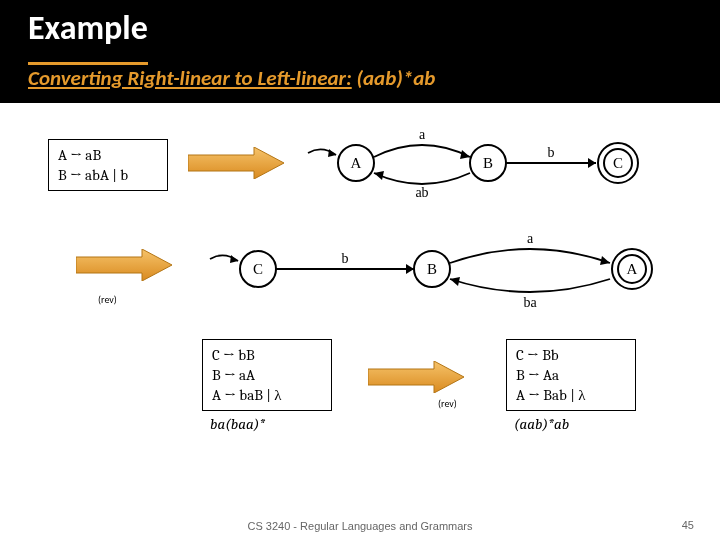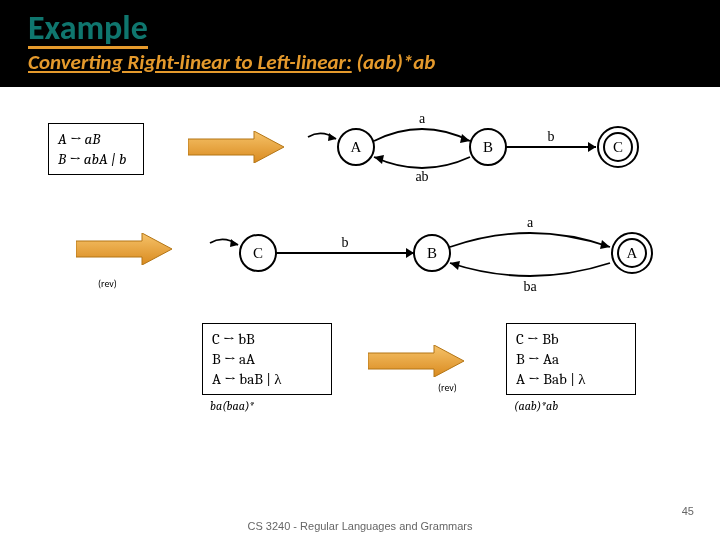--- a/index.html
+++ b/index.html
@@ -10,26 +10,26 @@
     background: #fff;
     font-family: "Calibri", "Segoe UI", sans-serif;
     position: relative;
     overflow: hidden;
   }
   .header {
     background: #000;
     padding: 10px 28px 12px 28px;
   }
   .title {
-    color: #0f766e;
+    color: #ffffff;
     font-weight: 700;
     font-size: 34px;
     border-bottom: 3px solid #e59a2c;
     display: inline-block;
-    padding-bottom: 0px;
+    padding-bottom: 16px;
     line-height: 1.05;
   }
   .subtitle {
     color: #e59a2c;
     font-style: italic;
     font-weight: 700;
     font-size: 21px;
   }
   .subtitle .underlined { text-decoration: underline; }
   .subtitle .expr { font-style: italic; font-weight: 600; }
@@ -38,21 +38,21 @@
     position: absolute;
     border: 1px solid #000;
     background: #fff;
     padding: 5px 9px;
     font-size: 15px;
     line-height: 1.35;
     font-family: "Cambria", serif;
   }
   .caption {
     position: absolute;
-    font-size: 12px;
+    font-size: 15px;
     font-style: italic;
     font-family: "Cambria", serif;
   }
   .arrow-block {
     position: absolute;
   }
   .arrow-block svg { display: block; }
   .rev-label {
     position: absolute;
     font-size: 10px;
@@ -64,36 +64,36 @@
   .fsa svg { display: block; }
   .footer {
     position: absolute;
     bottom: 8px;
     width: 100%;
     font-size: 11px;
     color: #666;
     font-family: Liberation Sans, sans-serif;
   }
   .footer-center { text-align: center; }
-  .footer-page { position: absolute; right: 26px; bottom: 15px; }
+  .footer-page { position: absolute; right: 26px; bottom: 1px; }
 </style>
 </head>
 <body>
 
 <div class="header">
   <div class="title">Example</div>
   <div class="subtitle">
     <span class="underlined">Converting Right-linear to Left-linear:</span>
     <span class="expr">(aab)*ab</span>
   </div>
 </div>
 
 <div class="content">
 
-  <div class="grammar-box" style="left:48px; top:36px; width:96px;font-style:italic;">
+  <div class="grammar-box" style="left:48px; top:36px; width:120px;">
     <div>A → aB</div>
     <div>B → abA | b</div>
   </div>
 
   <div class="arrow-block" style="left:188px; top:44px;">
     <svg width="96" height="32" viewBox="0 0 96 32">
       <defs>
         <linearGradient id="g1" x1="0" y1="0" x2="0" y2="1">
           <stop offset="0" stop-color="#f6c36a"></stop>
             <stop offset="1" stop-color="#d98a1f"></stop>

